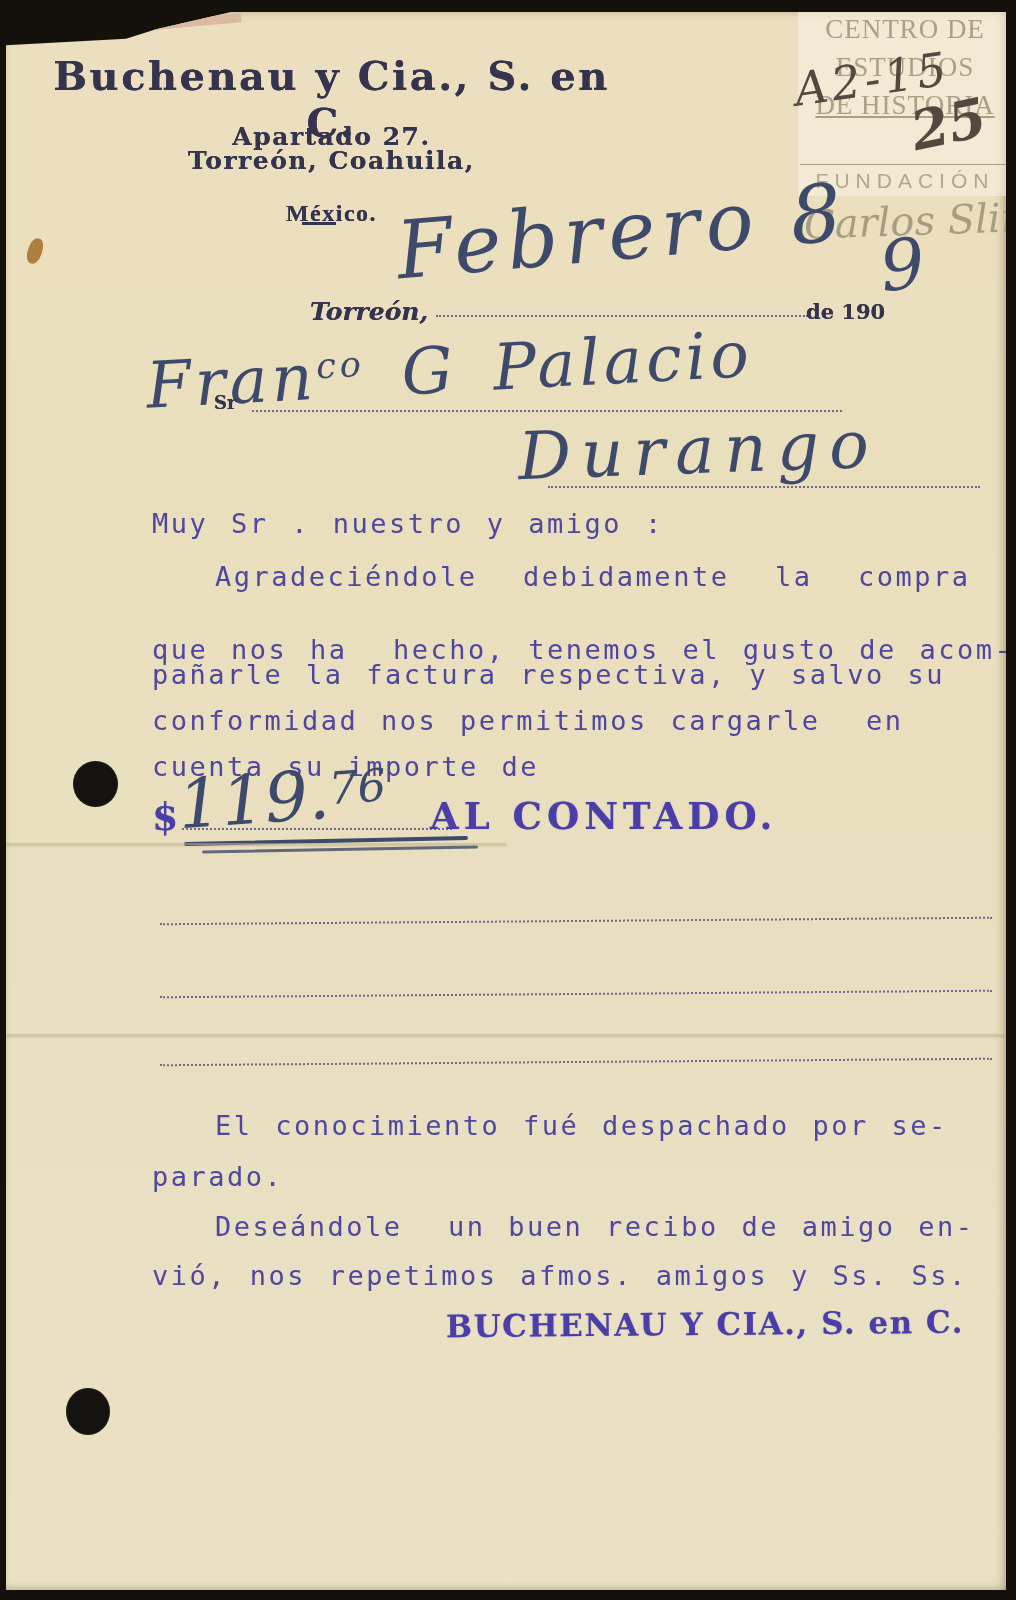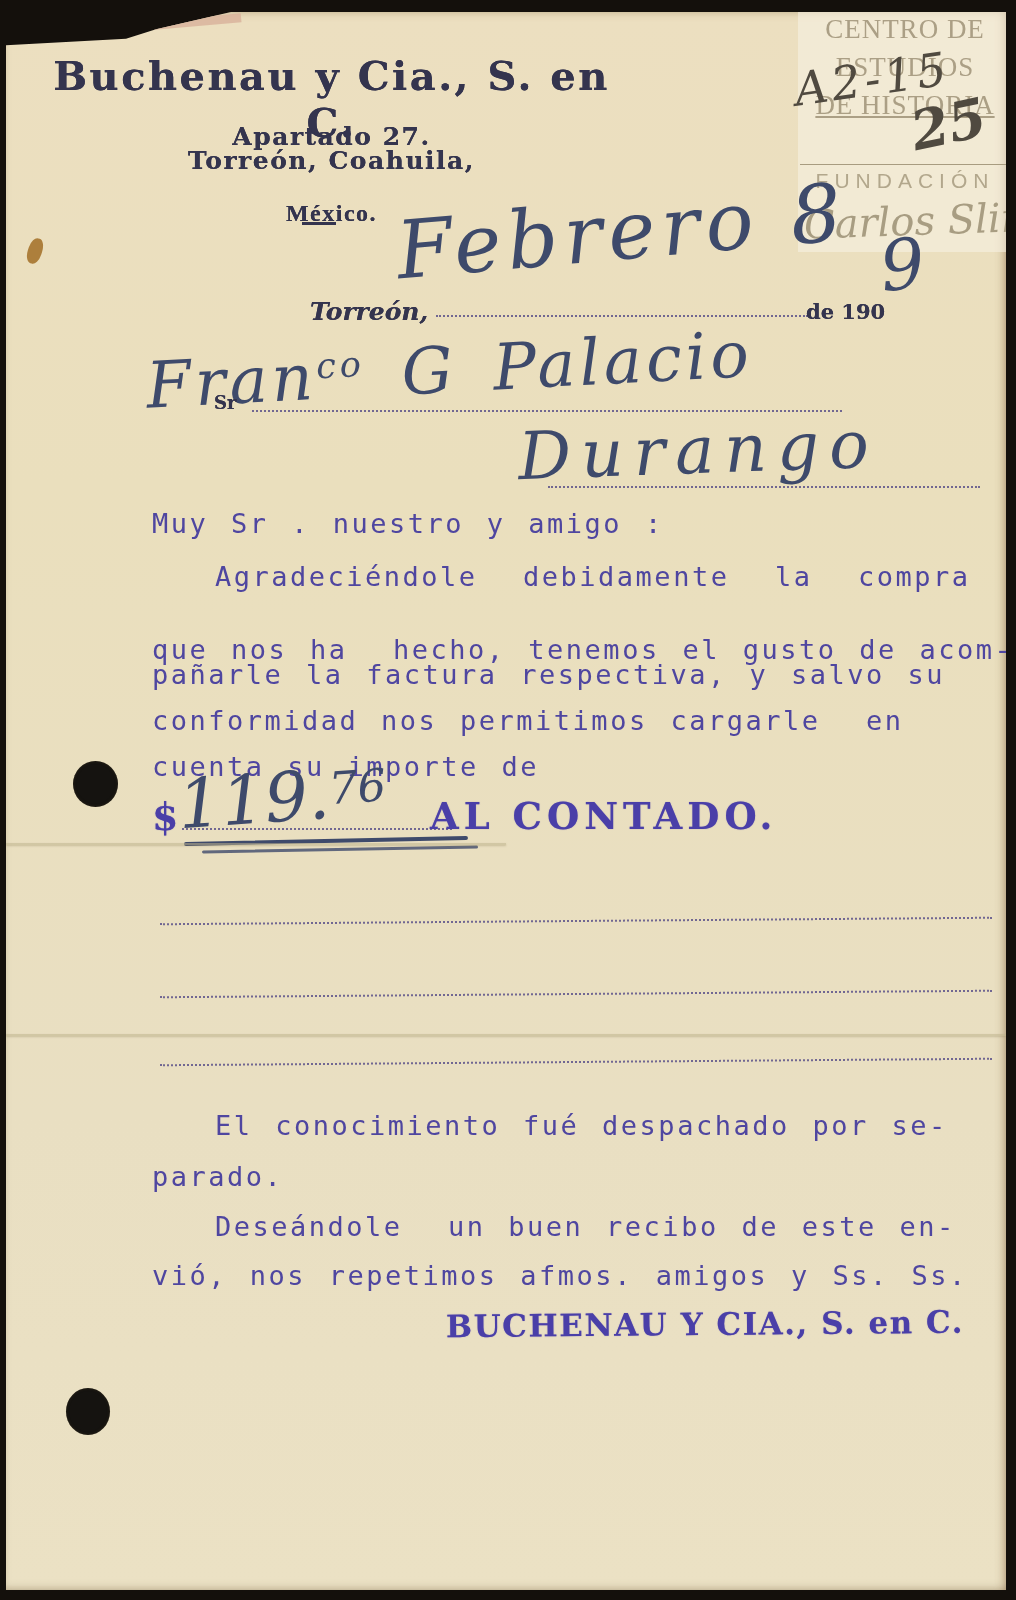--- a/index.html
+++ b/index.html
@@ -16,21 +16,21 @@
   }
   .abs{position:absolute;}
   
   .blackletter{
     font-family:"DejaVu Serif", serif;font-weight:bold;color:#34344e;
     text-shadow:0 0 .6px #34344e;
   }
   .lh-center{width:575px;left:38px;text-align:center;}
   
   .wm-box{
-    left:792px;top:0;width:214px;height:240px;
+    left:792px;top:0;width:214px;height:184px;
     background:rgba(248,243,229,.55);
   }
   .wm-line{
     position:absolute;left:0;width:100%;text-align:center;
     font-family:"Liberation Serif", serif;color:#ab9f85;font-size:27px;letter-spacing:1px;
   }
   .wm-rule{position:absolute;left:2px;top:152px;width:210px;height:0;border-top:1px solid #a89c80;}
   .wm-foundation{
     position:absolute;left:0;top:157px;width:100%;text-align:center;
     font-family:"Liberation Sans", sans-serif;color:#b2a78c;font-size:21px;letter-spacing:6px;
@@ -122,21 +122,21 @@
 
   <div class="abs dotted" style="left:154px;top:908px;width:832px;transform:rotate(-0.45deg);"></div>
   <div class="abs dotted" style="left:154px;top:981px;width:832px;transform:rotate(-0.45deg);"></div>
   <div class="abs dotted" style="left:154px;top:1049px;width:832px;transform:rotate(-0.45deg);"></div>
 
   <div class="abs crease" style="left:0;top:831px;width:500px;height:2px;"></div>
   <div class="abs crease" style="left:0;top:1022px;width:1000px;height:2px;"></div>
 
   <div class="abs typed" style="left:209px;top:1100px;">El conocimiento fué despachado por se-</div>
   <div class="abs typed" style="left:146px;top:1151px;">parado.</div>
-  <div class="abs typed" style="left:209px;top:1201px;">Deseándole  un buen recibo de este en-</div>
+  <div class="abs typed" style="left:209px;top:1201px;">Deseándole  un buen recibo de amigo en-</div>
   <div class="abs typed" style="left:146px;top:1250px;">vió, nos repetimos afmos. amigos y Ss. Ss.</div>
 
   <div class="abs stamp" style="left:440px;top:1294px;font-size:31px;letter-spacing:1.5px;transform:rotate(-0.5deg);">BUCHENAU Y CIA., S. en C.</div>
 
   <div class="abs hole" style="left:67px;top:749px;width:45px;height:46px;"></div>
   <div class="abs hole" style="left:60px;top:1376px;width:44px;height:47px;"></div>
 
   <div class="abs" style="left:22px;top:226px;width:14px;height:26px;background:#a6742e;border-radius:45%;transform:rotate(18deg);opacity:.9;"></div>
 
 </div>

